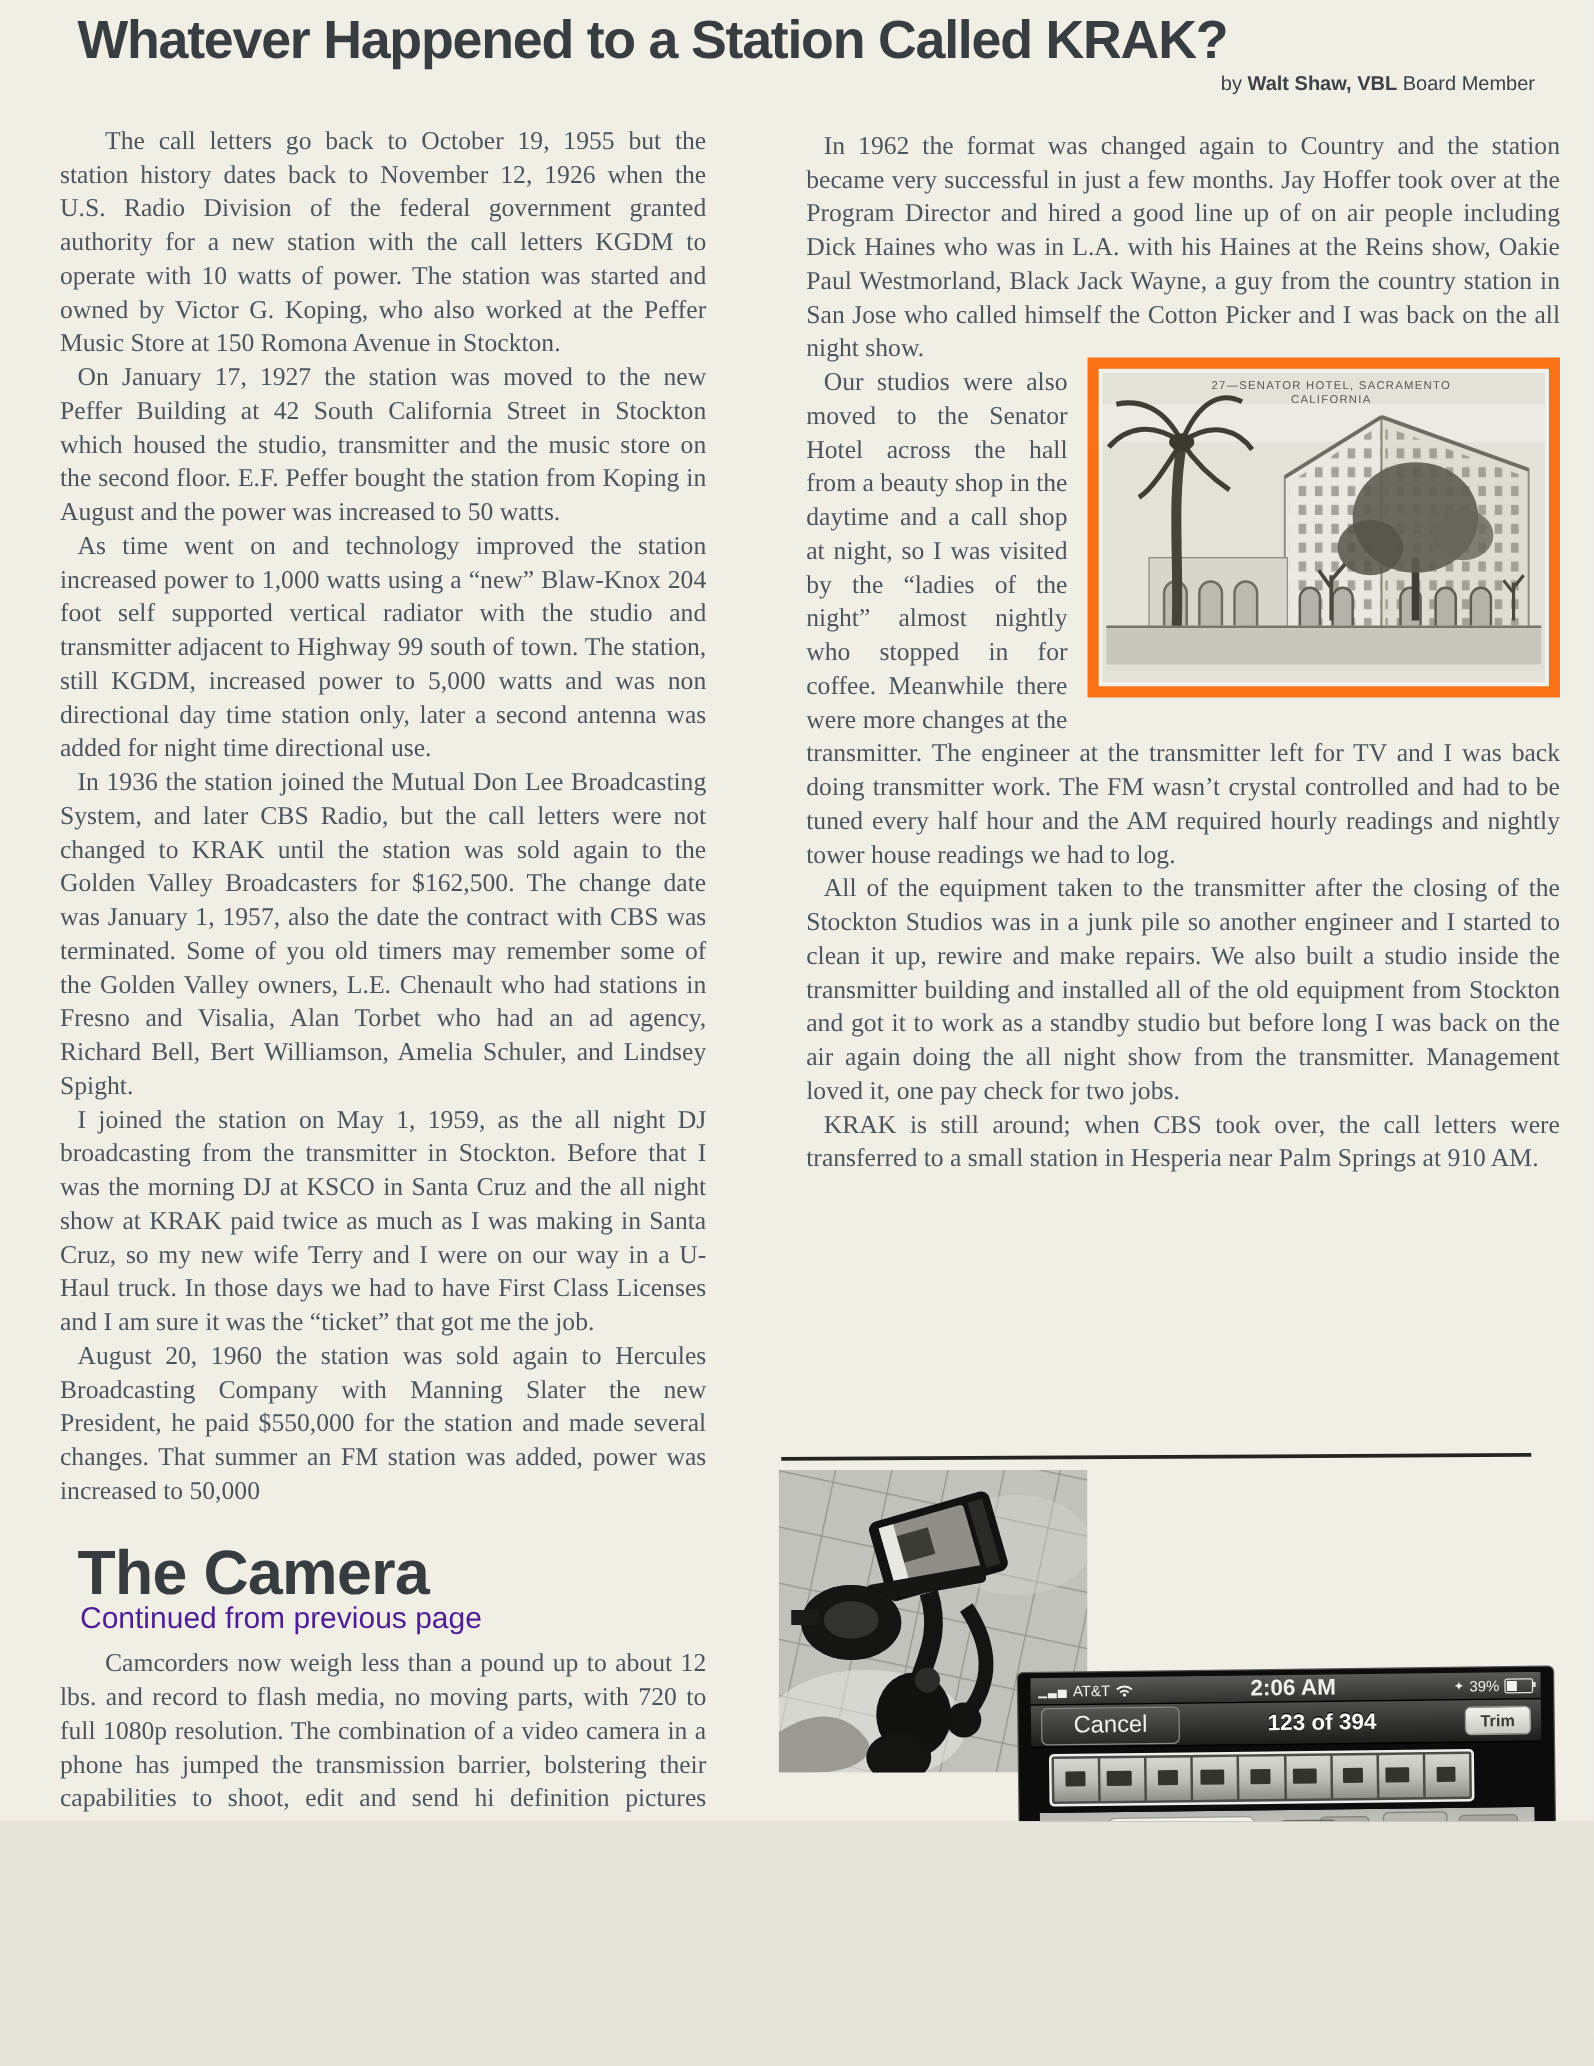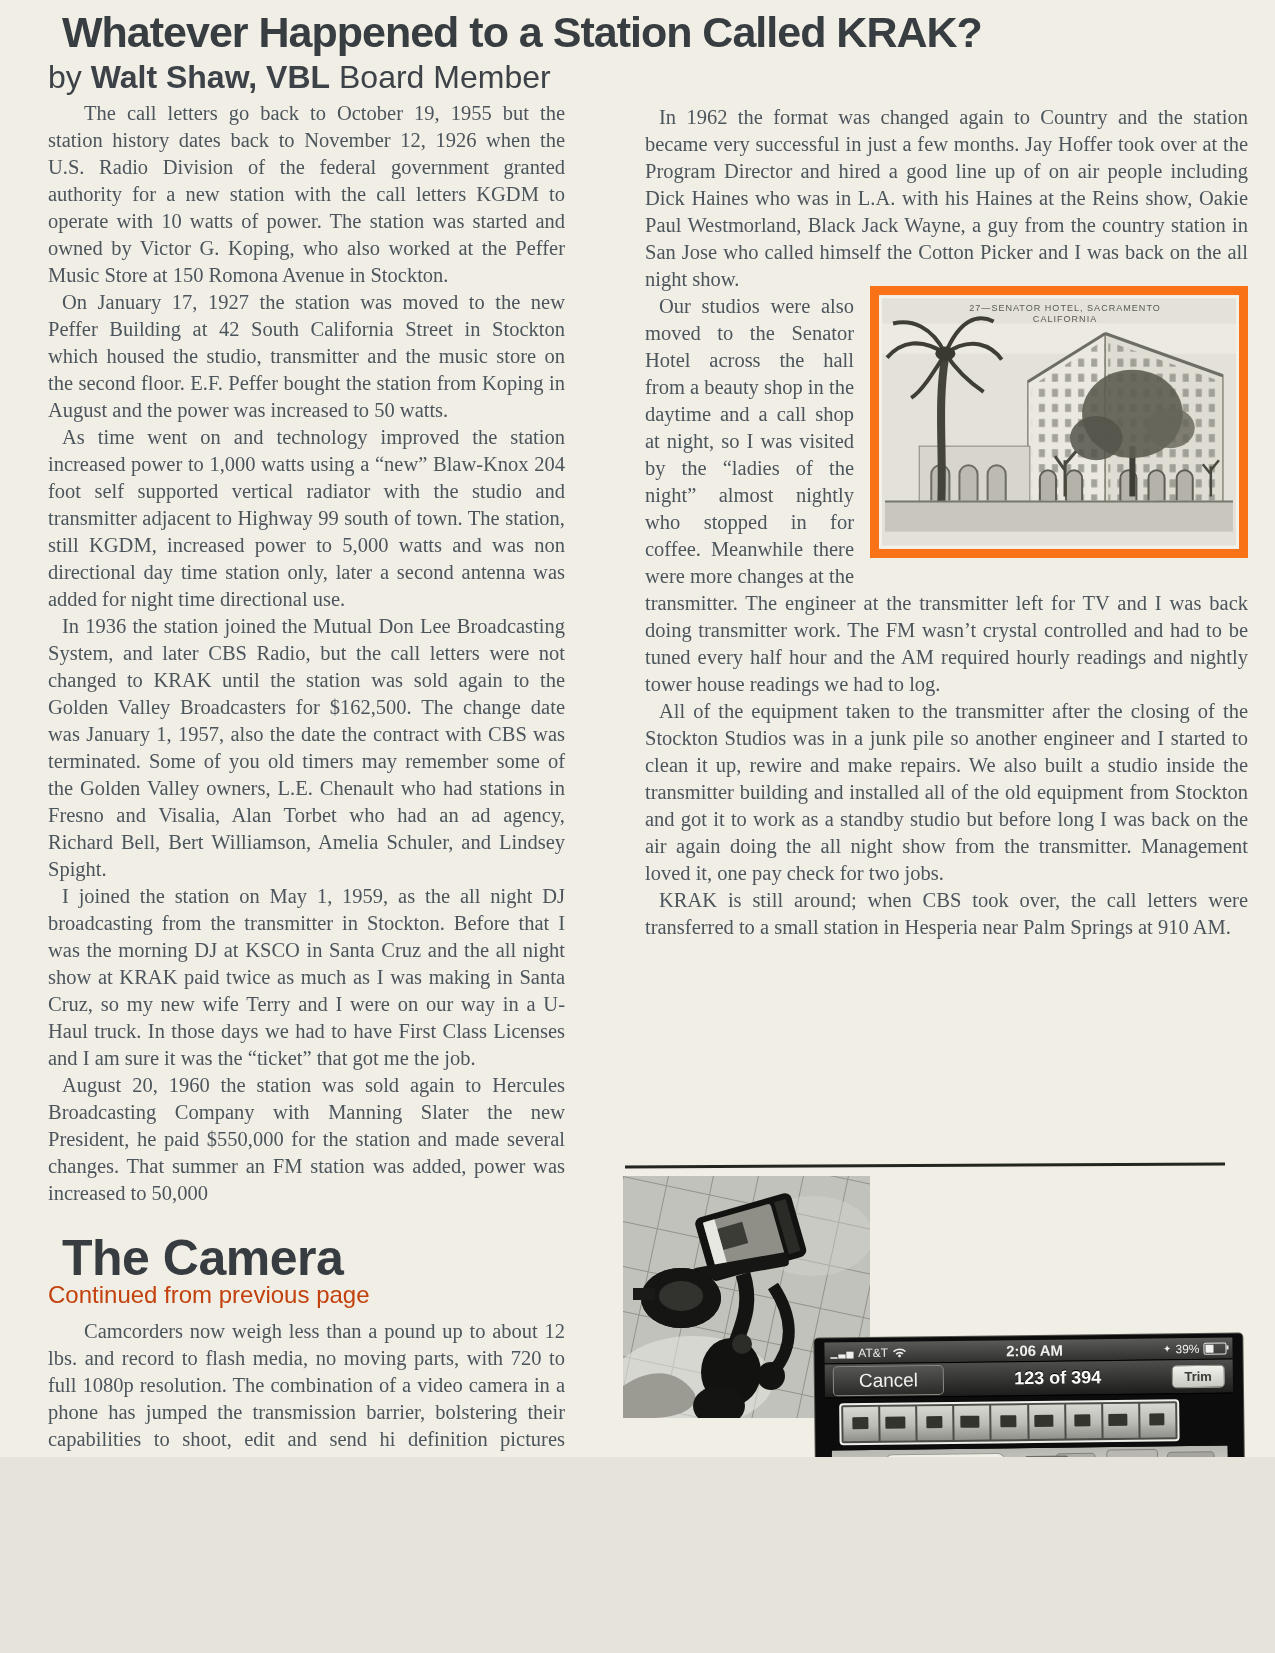--- a/index.html
+++ b/index.html
@@ -7,35 +7,35 @@
     position:relative; width:1275px; height:1457px;
     background:#f1eee6; overflow:hidden;
     font-family:"Liberation Serif", serif; color:#4c555c;
   }
   
   .hdr { position:absolute; left:48px; top:8px; width:1180px; font-family:"Liberation Sans", sans-serif; }
   .hdr h1 {
     margin:0 0 0 14px; font-size:43px; font-weight:bold; letter-spacing:-1px;
     color:#373d41; white-space:nowrap;
   }
-  .byline { font-size:32px; color:#3c4247; margin-top:2px; }
+  .byline { font-size:16px; color:#3c4247; margin-top:2px;text-align:right; }
   .byline b { font-weight:bold; }
   
   .col { position:absolute; text-align:justify; font-size:20.5px; line-height:27px; }
   .col p { margin:0; text-indent:14px; }
   .col p.first { text-indent:36px; }
   .col p.noindent { text-indent:0; }
   .col-left  { left:48px;  top:100px; width:517px; }
   .col-right { left:645px; top:104px; width:603px; }
   
   .h2 {
     font-family:"Liberation Sans", sans-serif; font-weight:bold; font-size:50px;
     color:#363c40; letter-spacing:-0.5px; margin:28px 14px 0; line-height:46px;
   }
-  .subhead { font-family:"Liberation Sans", sans-serif; font-size:24px; color:#c2410c; margin:0 0 10px; }
+  .subhead { font-family:"Liberation Sans", sans-serif; font-size:24px; color:#4c1d95; margin:0 16px 10px; }
   
   .hotel-fig {
     float:right; width:378px; height:272px; margin:20px 0 10px 16px;
     background:#f97316; padding:9px; box-sizing:border-box;
   }
   .hotel-fig svg { display:block; width:100%; height:100%; background:#e3e1d8; }
   
   .divider { position:absolute; left:625px; top:1164px; width:600px; height:3px; background:#23251f; transform:rotate(-0.3deg); }
   .bottom-rule { position:absolute; left:0; top:1643px; width:1275px; height:3px; background:#a8a69e; }
   .camera-photo { position:absolute; left:623px; top:1176px; width:247px; height:242px; }
@@ -47,21 +47,21 @@
     transform:rotate(-0.7deg); font-family:"Liberation Sans", sans-serif;
     box-shadow:0 0 0 1px #55544e;
   }
   .statusbar {
     height:21px; display:flex; align-items:center; justify-content:space-between;
     background:linear-gradient(#5a5a58,#313130); color:#efefec; font-size:12px; padding:0 6px;
     border-bottom:1px solid #000;
   }
   .statusbar .grp { display:flex; align-items:center; gap:4px; }
   .sig { font-size:9px; letter-spacing:1px; }
-  .time { font-weight:bold; font-size:15px; }
+  .time { font-weight:bold; font-size:18px; }
   .batt { position:relative; width:21px; height:10px; border:1px solid #e6e6e2; border-radius:2px; display:inline-block; }
   .batt::before { content:""; position:absolute; left:1px; top:1px; bottom:1px; width:40%; background:#f2f2ee; }
   .batt::after  { content:""; position:absolute; right:-3px; top:2px; width:2px; height:4px; background:#e6e6e2; }
   .navbar {
     height:33px; display:flex; align-items:center; justify-content:space-between;
     background:linear-gradient(#4e4e4c,#1d1d1c); padding:0 8px; border-bottom:1px solid #000;
   }
   .btn-cancel {
     color:#f0f0ec; font-size:19px; border:1px solid #8b8b86; border-radius:5px;
     padding:3px 25px; background:linear-gradient(#565654,#2a2a29);

